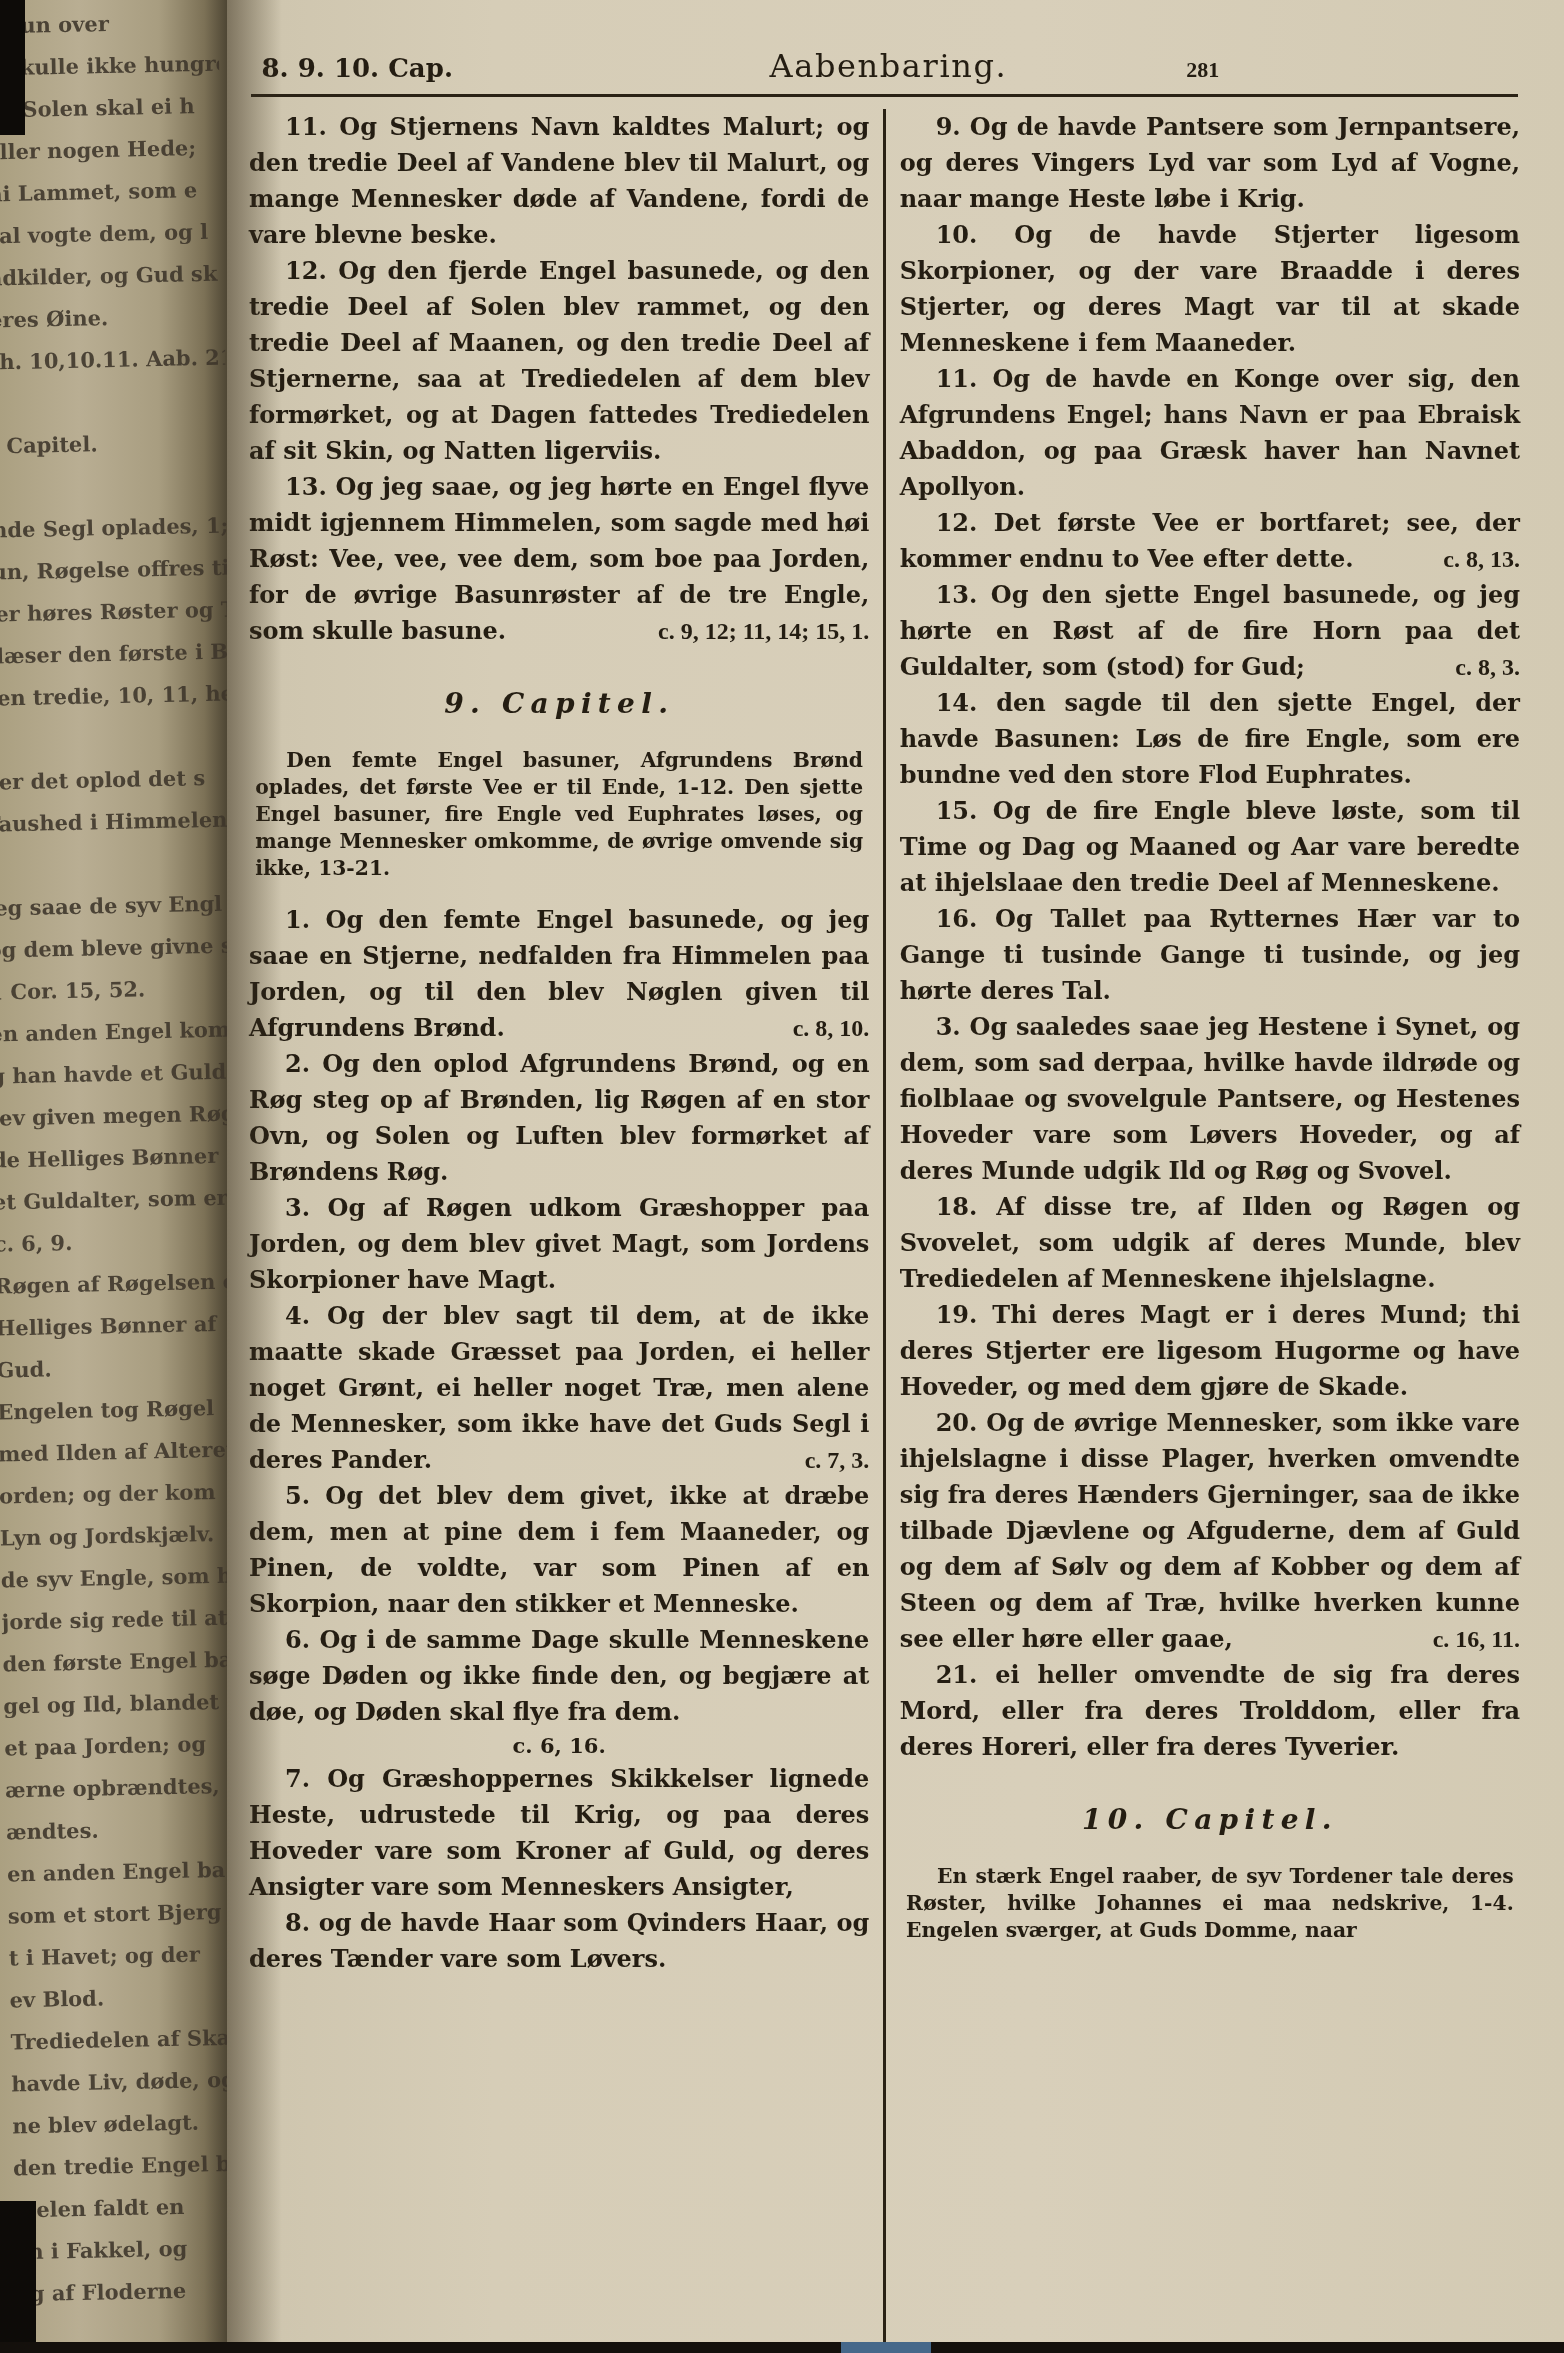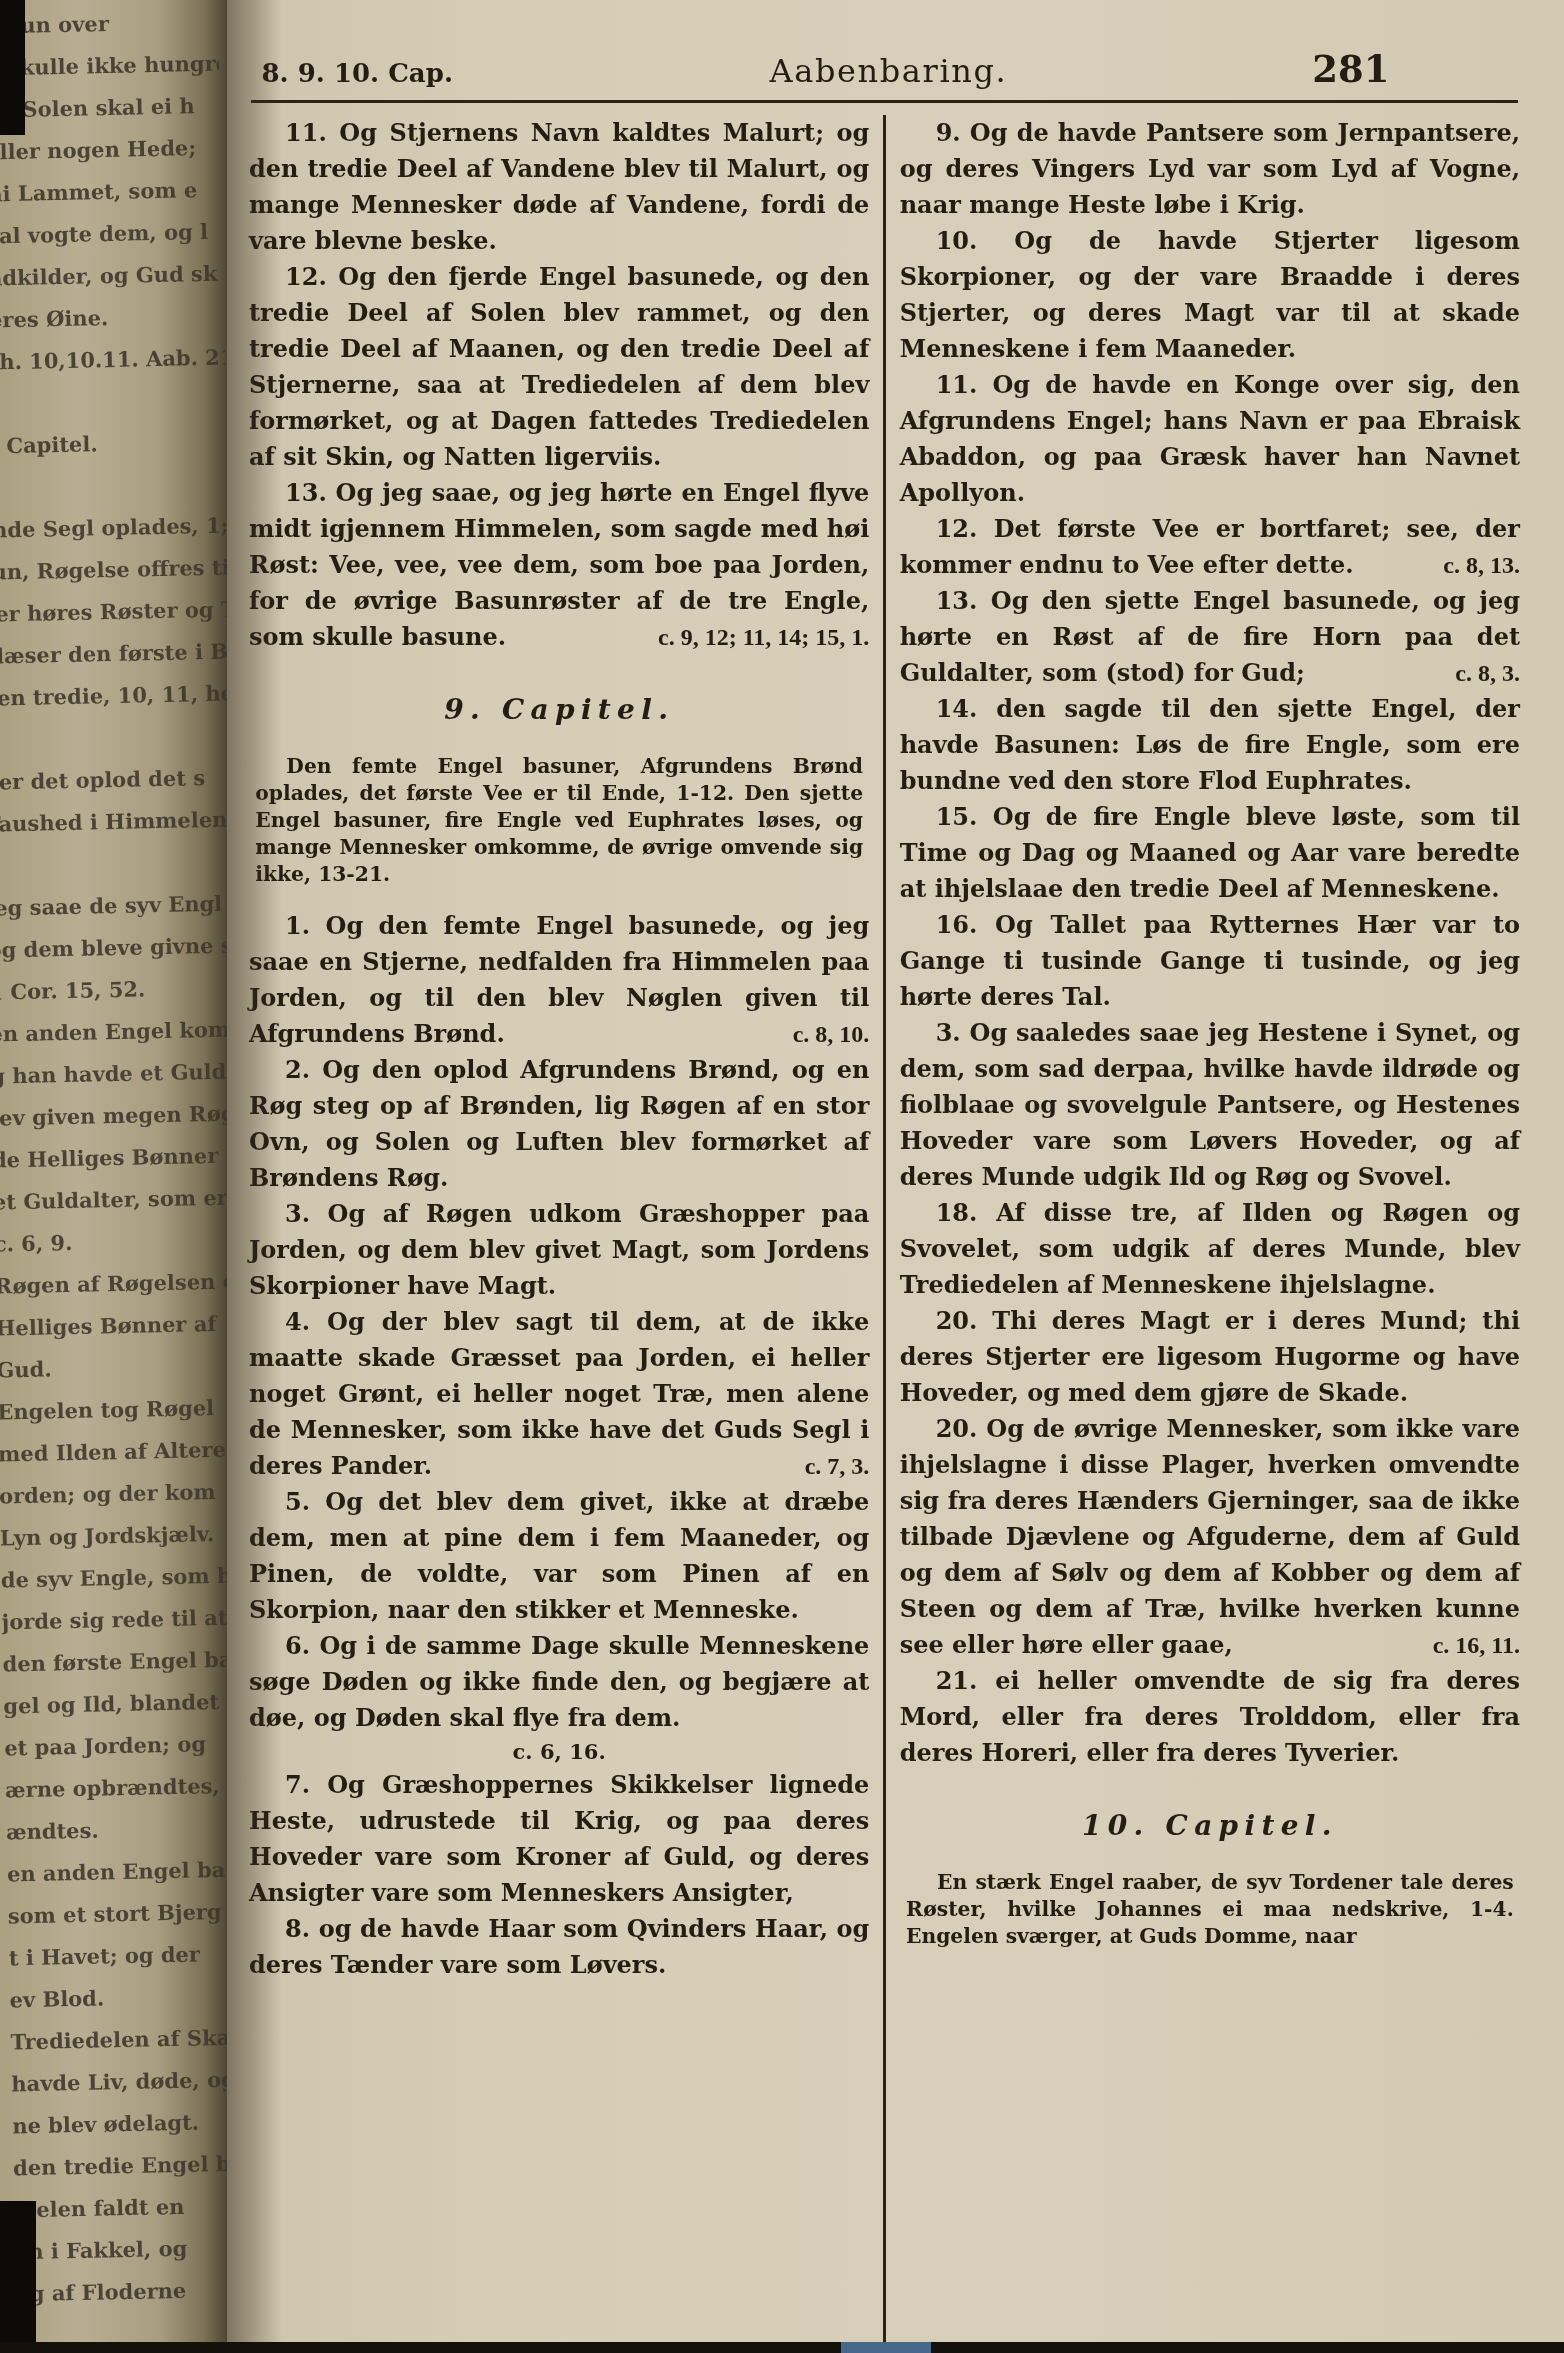--- a/index.html
+++ b/index.html
@@ -40,21 +40,21 @@
     background:linear-gradient(90deg,rgba(58,48,32,.50),rgba(58,48,32,0));
     pointer-events:none;
   }
 
   .page-header{
     display:flex;align-items:baseline;
     color:#241d12;padding:11px 4.7px 7.8px 12.5px;
   }
   .h-left{font-size:26px;font-weight:bold;width:329px;}
   .h-center{font-size:32px;font-weight:normal;flex:1;text-align:center;letter-spacing:1.6px;}
-  .h-right{font-size:37px;font-weight:bold;width:329px;text-align:center;}
+  .h-right{font-size:22px;font-weight:bold;width:329px;text-align:left;font-family:Liberation Serif, serif;}
   .header-rule{height:2.3px;background:#2a2215;margin:1.6px 1.6px 0 1.6px;}
 
   .columns{display:flex;align-items:stretch;padding-top:12.5px;height:2238px;}
   .col{flex:1;color:#241d12;}
   .col-divider{width:2.3px;background:#2a2215;margin:0 14px;}
 
   .verse{
     margin:0;font-size:24px;line-height:36px;font-weight:600;
     text-align:justify;text-indent:36px;
   }
@@ -171,21 +171,21 @@
           <p class="verse">9. Og de havde Pantsere som Jernpantsere, og deres Vingers Lyd var som Lyd af Vogne, naar mange Heste løbe i Krig.</p>
           <p class="verse">10. Og de havde Stjerter ligesom Skorpioner, og der vare Braadde i deres Stjerter, og deres Magt var til at skade Menneskene i fem Maaneder.</p>
           <p class="verse">11. Og de havde en Konge over sig, den Afgrundens Engel; hans Navn er paa Ebraisk Abaddon, og paa Græsk haver han Navnet Apollyon.</p>
           <p class="verse">12. Det første Vee er bortfaret; see, der kommer endnu to Vee efter dette.<span class="ref">c. 8, 13.</span></p>
           <p class="verse">13. Og den sjette Engel basunede, og jeg hørte en Røst af de fire Horn paa det Guldalter, som (stod) for Gud;<span class="ref">c. 8, 3.</span></p>
           <p class="verse">14. den sagde til den sjette Engel, der havde Basunen: Løs de fire Engle, som ere bundne ved den store Flod Euphrates.</p>
           <p class="verse">15. Og de fire Engle bleve løste, som til Time og Dag og Maaned og Aar vare beredte at ihjelslaae den tredie Deel af Menneskene.</p>
           <p class="verse">16. Og Tallet paa Rytternes Hær var to Gange ti tusinde Gange ti tusinde, og jeg hørte deres Tal.</p>
           <p class="verse">3. Og saaledes saae jeg Hestene i Synet, og dem, som sad derpaa, hvilke havde ildrøde og fiolblaae og svovelgule Pantsere, og Hestenes Hoveder vare som Løvers Hoveder, og af deres Munde udgik Ild og Røg og Svovel.</p>
           <p class="verse">18. Af disse tre, af Ilden og Røgen og Svovelet, som udgik af deres Munde, blev Trediedelen af Menneskene ihjelslagne.</p>
-          <p class="verse">20. Thi deres Magt er i deres Mund; thi deres Stjerter ere ligesom Hugorme og have Hoveder, og med dem gjøre de Skade.</p>
+          <p class="verse">19. Thi deres Magt er i deres Mund; thi deres Stjerter ere ligesom Hugorme og have Hoveder, og med dem gjøre de Skade.</p>
           <p class="verse">20. Og de øvrige Mennesker, som ikke vare ihjelslagne i disse Plager, hverken omvendte sig fra deres Hænders Gjerninger, saa de ikke tilbade Djævlene og Afguderne, dem af Guld og dem af Sølv og dem af Kobber og dem af Steen og dem af Træ, hvilke hverken kunne see eller høre eller gaae,<span class="ref">c. 16, 11.</span></p>
           <p class="verse">21. ei heller omvendte de sig fra deres Mord, eller fra deres Trolddom, eller fra deres Horeri, eller fra deres Tyverier.</p>
           <h2 class="chapter-heading">10. Capitel.</h2>
           <p class="summary">En stærk Engel raaber, de syv Tordener tale deres Røster, hvilke Johannes ei maa nedskrive, 1-4. Engelen sværger, at Guds Domme, naar</p>
         </div>
     </div>
   </div>
 
   <div class="bottom-edge"></div>
   <div class="bottom-blue"></div>

